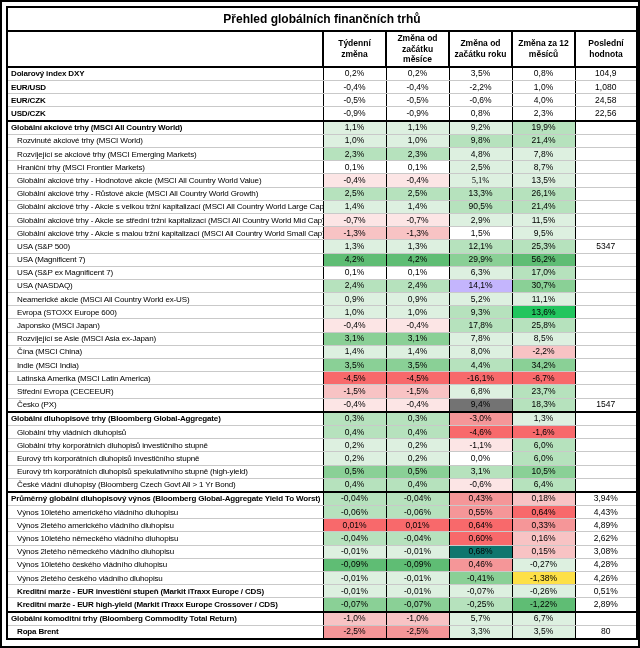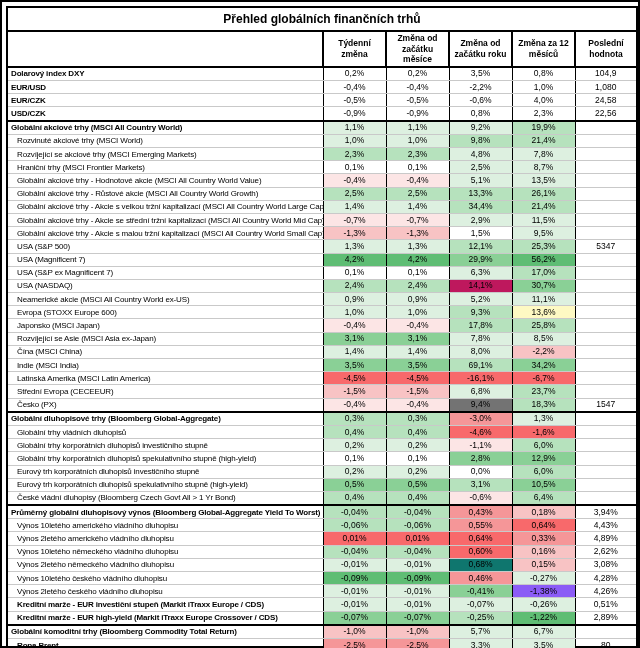--- a/index.html
+++ b/index.html
@@ -125,37 +125,37 @@
           <td class="val" style="background-color: rgb(255, 255, 255);">0,1%</td>
           <td class="val" style="background-color: rgb(255, 255, 255);">0,1%</td>
           <td class="val" style="background-color: rgb(221, 240, 224);">2,5%</td>
           <td class="val" style="background-color: rgb(221, 240, 224);">8,7%</td>
           <td class="last"></td>
         </tr>
         <tr class="">
           <td class="label indent">Globální akciové trhy - Hodnotové akcie (MSCI All Country World Value)</td>
           <td class="val" style="background-color: rgb(252, 229, 229);">-0,4%</td>
           <td class="val" style="background-color: rgb(252, 229, 229);">-0,4%</td>
-          <td class="val" style="background-color: rgb(221, 240, 224);">5,1%</td>
+          <td class="val" style="background-color: rgb(221, 240, 224); font-family: Liberation Serif, serif;">5,1%</td>
           <td class="val" style="background-color: rgb(221, 240, 224);">13,5%</td>
           <td class="last"></td>
         </tr>
         <tr class="">
           <td class="label indent">Globální akciové trhy - Růstové akcie (MSCI All Country World Growth)</td>
           <td class="val" style="background-color: rgb(182, 226, 189);">2,5%</td>
           <td class="val" style="background-color: rgb(182, 226, 189);">2,5%</td>
           <td class="val" style="background-color: rgb(182, 226, 189);">13,3%</td>
           <td class="val" style="background-color: rgb(182, 226, 189);">26,1%</td>
           <td class="last"></td>
         </tr>
         <tr class="">
           <td class="label indent">Globální akciové trhy - Akcie s velkou tržní kapitalizací (MSCI All Country World Large Cap)</td>
           <td class="val" style="background-color: rgb(221, 240, 224);">1,4%</td>
           <td class="val" style="background-color: rgb(221, 240, 224);">1,4%</td>
-          <td class="val" style="background-color: rgb(182, 226, 189);">34,4%</td>
+          <td class="val" style="background-color: rgb(182, 226, 189);">90,5%</td>
           <td class="val" style="background-color: rgb(182, 226, 189);">21,4%</td>
           <td class="last"></td>
         </tr>
         <tr class="">
           <td class="label indent">Globální akciové trhy - Akcie se střední tržní kapitalizací (MSCI All Country World Mid Cap)</td>
           <td class="val" style="background-color: rgb(252, 229, 229);">-0,7%</td>
           <td class="val" style="background-color: rgb(252, 229, 229);">-0,7%</td>
           <td class="val" style="background-color: rgb(221, 240, 224);">2,9%</td>
           <td class="val" style="background-color: rgb(221, 240, 224);">11,5%</td>
           <td class="last"></td>
@@ -189,38 +189,38 @@
           <td class="val" style="background-color: rgb(255, 255, 255);">0,1%</td>
           <td class="val" style="background-color: rgb(255, 255, 255);">0,1%</td>
           <td class="val" style="background-color: rgb(221, 240, 224);">6,3%</td>
           <td class="val" style="background-color: rgb(182, 226, 189);">17,0%</td>
           <td class="last"></td>
         </tr>
         <tr class="">
           <td class="label indent">USA (NASDAQ)</td>
           <td class="val" style="background-color: rgb(182, 226, 189);">2,4%</td>
           <td class="val" style="background-color: rgb(182, 226, 189);">2,4%</td>
-          <td class="val" style="background-color: #be185d; margin-top: 27px;">14,1%</td>
+          <td class="val" style="background-color: #c4b5fd; margin-top: 27px;">14,1%</td>
           <td class="val" style="background-color: rgb(138, 208, 150);">30,7%</td>
           <td class="last"></td>
         </tr>
         <tr class="">
           <td class="label indent">Neamerické akcie (MSCI All Country World ex-US)</td>
           <td class="val" style="background-color: rgb(221, 240, 224);">0,9%</td>
           <td class="val" style="background-color: rgb(221, 240, 224);">0,9%</td>
           <td class="val" style="background-color: rgb(221, 240, 224);">5,2%</td>
           <td class="val" style="background-color: rgb(221, 240, 224);">11,1%</td>
           <td class="last"></td>
         </tr>
         <tr class="">
           <td class="label indent">Evropa (STOXX Europe 600)</td>
           <td class="val" style="background-color: rgb(221, 240, 224);">1,0%</td>
           <td class="val" style="background-color: rgb(221, 240, 224);">1,0%</td>
           <td class="val" style="background-color: rgb(182, 226, 189);">9,3%</td>
-          <td class="val" style="background-color: #fef9c3;">13,6%</td>
+          <td class="val" style="background-color: #22c55e;">13,6%</td>
           <td class="last"></td>
         </tr>
         <tr class="">
           <td class="label indent">Japonsko (MSCI Japan)</td>
           <td class="val" style="background-color: rgb(252, 229, 229);">-0,4%</td>
           <td class="val" style="background-color: rgb(252, 229, 229);">-0,4%</td>
           <td class="val" style="background-color: rgb(182, 226, 189);">17,8%</td>
           <td class="val" style="background-color: rgb(182, 226, 189);">25,8%</td>
           <td class="last"></td>
         </tr>
@@ -237,21 +237,21 @@
           <td class="val" style="background-color: rgb(221, 240, 224);">1,4%</td>
           <td class="val" style="background-color: rgb(221, 240, 224);">1,4%</td>
           <td class="val" style="background-color: rgb(221, 240, 224);">8,0%</td>
           <td class="val" style="background-color: rgb(248, 195, 196);">-2,2%</td>
           <td class="last"></td>
         </tr>
         <tr class="">
           <td class="label indent">Indie (MSCI India)</td>
           <td class="val" style="background-color: rgb(138, 208, 150);">3,5%</td>
           <td class="val" style="background-color: rgb(138, 208, 150);">3,5%</td>
-          <td class="val" style="background-color: rgb(182, 226, 189);">69,1%</td>
+          <td class="val" style="background-color: rgb(182, 226, 189);">4,4%</td>
           <td class="val" style="background-color: rgb(138, 208, 150);">34,2%</td>
           <td class="last"></td>
         </tr>
         <tr class="">
           <td class="label indent">Latinská Amerika (MSCI Latin America)</td>
           <td class="val" style="background-color: rgb(248, 105, 107);">-4,5%</td>
           <td class="val" style="background-color: rgb(248, 105, 107);">-4,5%</td>
           <td class="val" style="background-color: rgb(248, 105, 107); text-align: center;">-16,1%</td>
           <td class="val" style="background-color: rgb(248, 105, 107);">-6,7%</td>
           <td class="last"></td>
@@ -287,28 +287,20 @@
           <td class="val" style="background-color: rgb(248, 105, 107);">-4,6%</td>
           <td class="val" style="background-color: rgb(248, 105, 107);">-1,6%</td>
           <td class="last"></td>
         </tr>
         <tr class="">
           <td class="label indent">Globální trhy korporátních dluhopisů investičního stupně</td>
           <td class="val" style="background-color: rgb(221, 240, 224);">0,2%</td>
           <td class="val" style="background-color: rgb(221, 240, 224);">0,2%</td>
           <td class="val" style="background-color: rgb(252, 229, 229);">-1,1%</td>
           <td class="val" style="background-color: rgb(182, 226, 189);">6,0%</td>
-          <td class="last"></td>
-        </tr>
-        <tr class="">
-          <td class="label indent">Globální trhy korporátních dluhopisů spekulativního stupně (high-yield)</td>
-          <td class="val" style="background-color: rgb(255, 255, 255);">0,1%</td>
-          <td class="val" style="background-color: rgb(255, 255, 255);">0,1%</td>
-          <td class="val" style="background-color: rgb(138, 208, 150);">2,8%</td>
-          <td class="val" style="background-color: rgb(138, 208, 150);">12,9%</td>
           <td class="last"></td>
         </tr>
         <tr class="">
           <td class="label indent">Eurový trh korporátních dluhopisů investičního stupně</td>
           <td class="val" style="background-color: rgb(221, 240, 224);">0,2%</td>
           <td class="val" style="background-color: rgb(221, 240, 224);">0,2%</td>
           <td class="val" style="background-color: rgb(255, 255, 255);">0,0%</td>
           <td class="val" style="background-color: rgb(182, 226, 189);">6,0%</td>
           <td class="last"></td>
         </tr>
@@ -374,21 +366,21 @@
           <td class="val" style="background-color: rgb(95, 189, 116);">-0,09%</td>
           <td class="val" style="background-color: rgb(245, 150, 152);">0,46%</td>
           <td class="val" style="background-color: rgb(221, 240, 224);">-0,27%</td>
           <td class="last">4,28%</td>
         </tr>
         <tr class="">
           <td class="label indent">Výnos 2letého českého vládního dluhopisu</td>
           <td class="val" style="background-color: rgb(221, 240, 224);">-0,01%</td>
           <td class="val" style="background-color: rgb(221, 240, 224);">-0,01%</td>
           <td class="val" style="background-color: rgb(138, 208, 150);">-0,41%</td>
-          <td class="val" style="background-color: #8b5cf6;">-1,38%</td>
+          <td class="val" style="background-color: #fde047;">-1,38%</td>
           <td class="last">4,26%</td>
         </tr>
         <tr class="bold ">
           <td class="label indent">Kreditní marže - EUR investiční stupeň (Markit iTraxx Europe / CDS)</td>
           <td class="val" style="background-color: rgb(221, 240, 224);">-0,01%</td>
           <td class="val" style="background-color: rgb(221, 240, 224);">-0,01%</td>
           <td class="val" style="background-color: rgb(221, 240, 224);">-0,07%</td>
           <td class="val" style="background-color: rgb(221, 240, 224);">-0,26%</td>
           <td class="last">0,51%</td>
         </tr>

